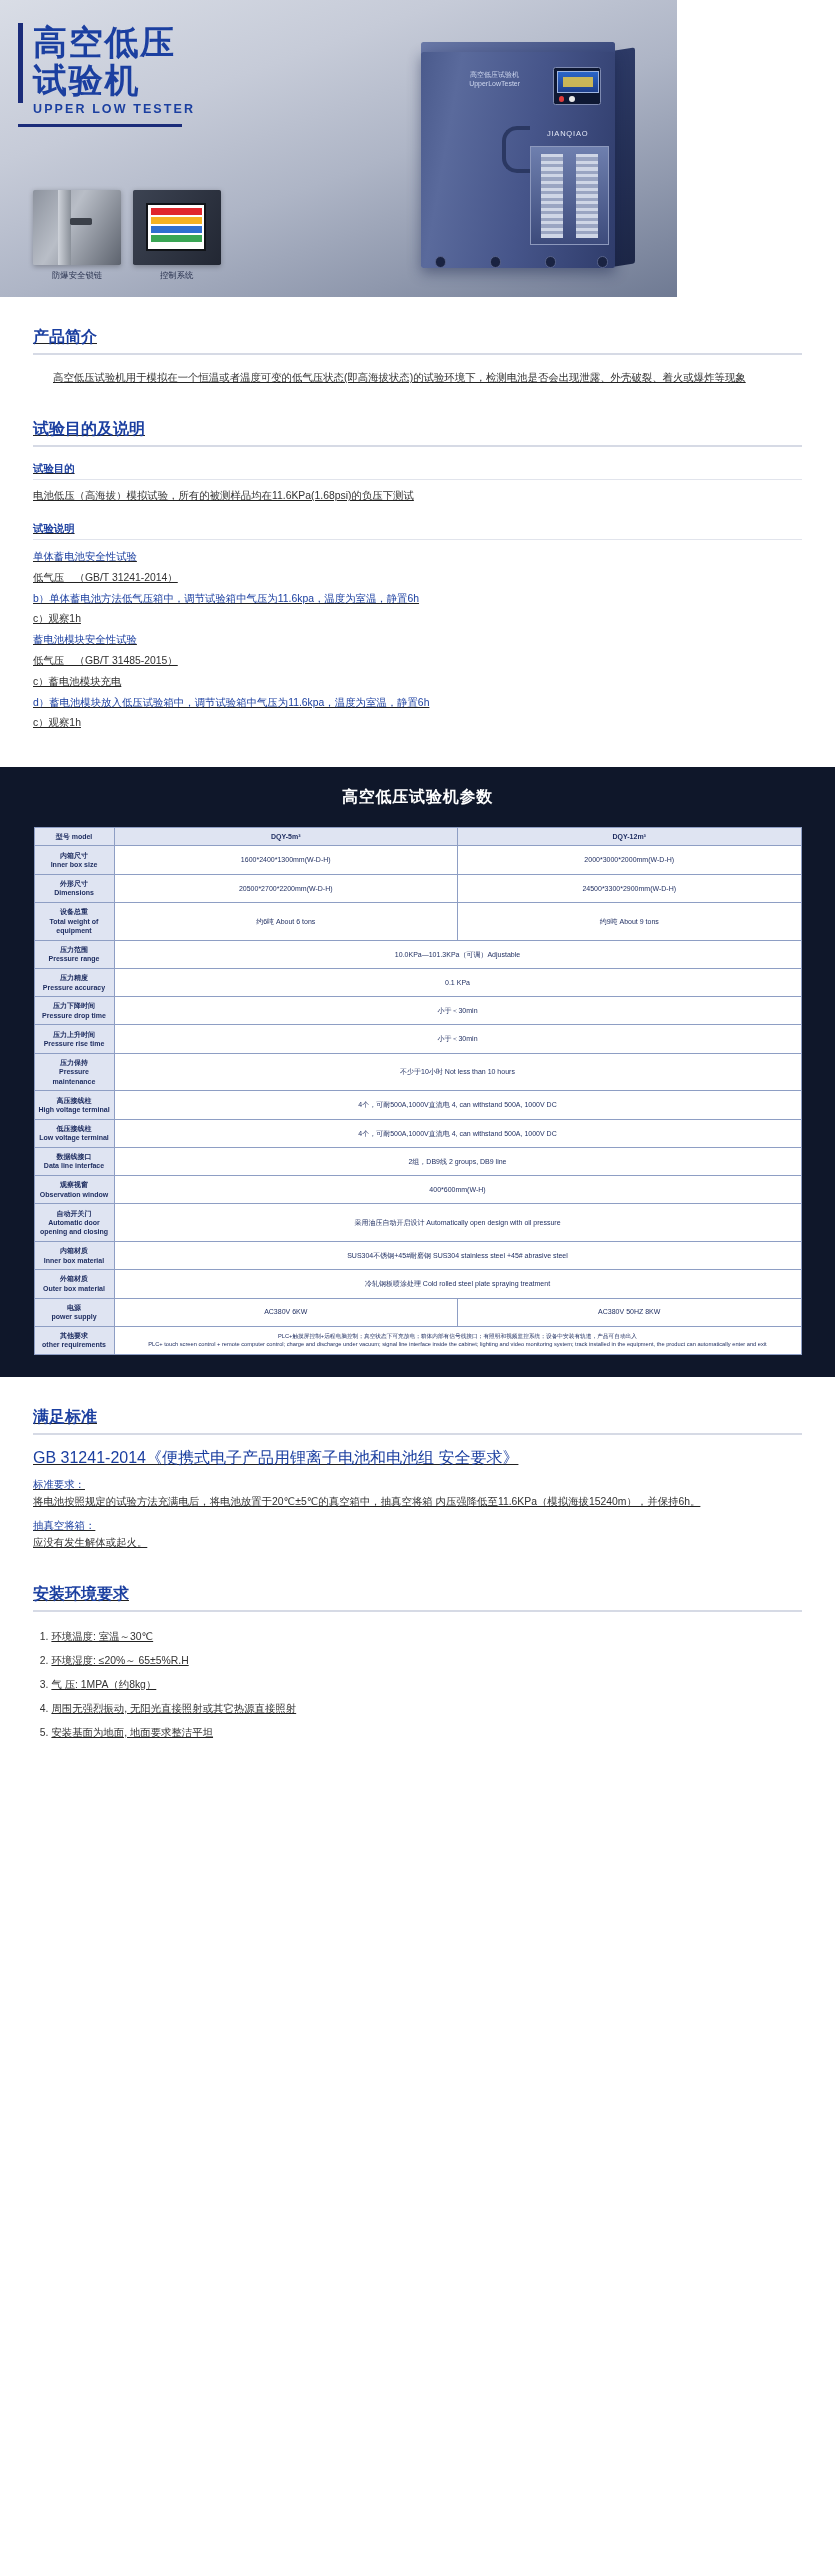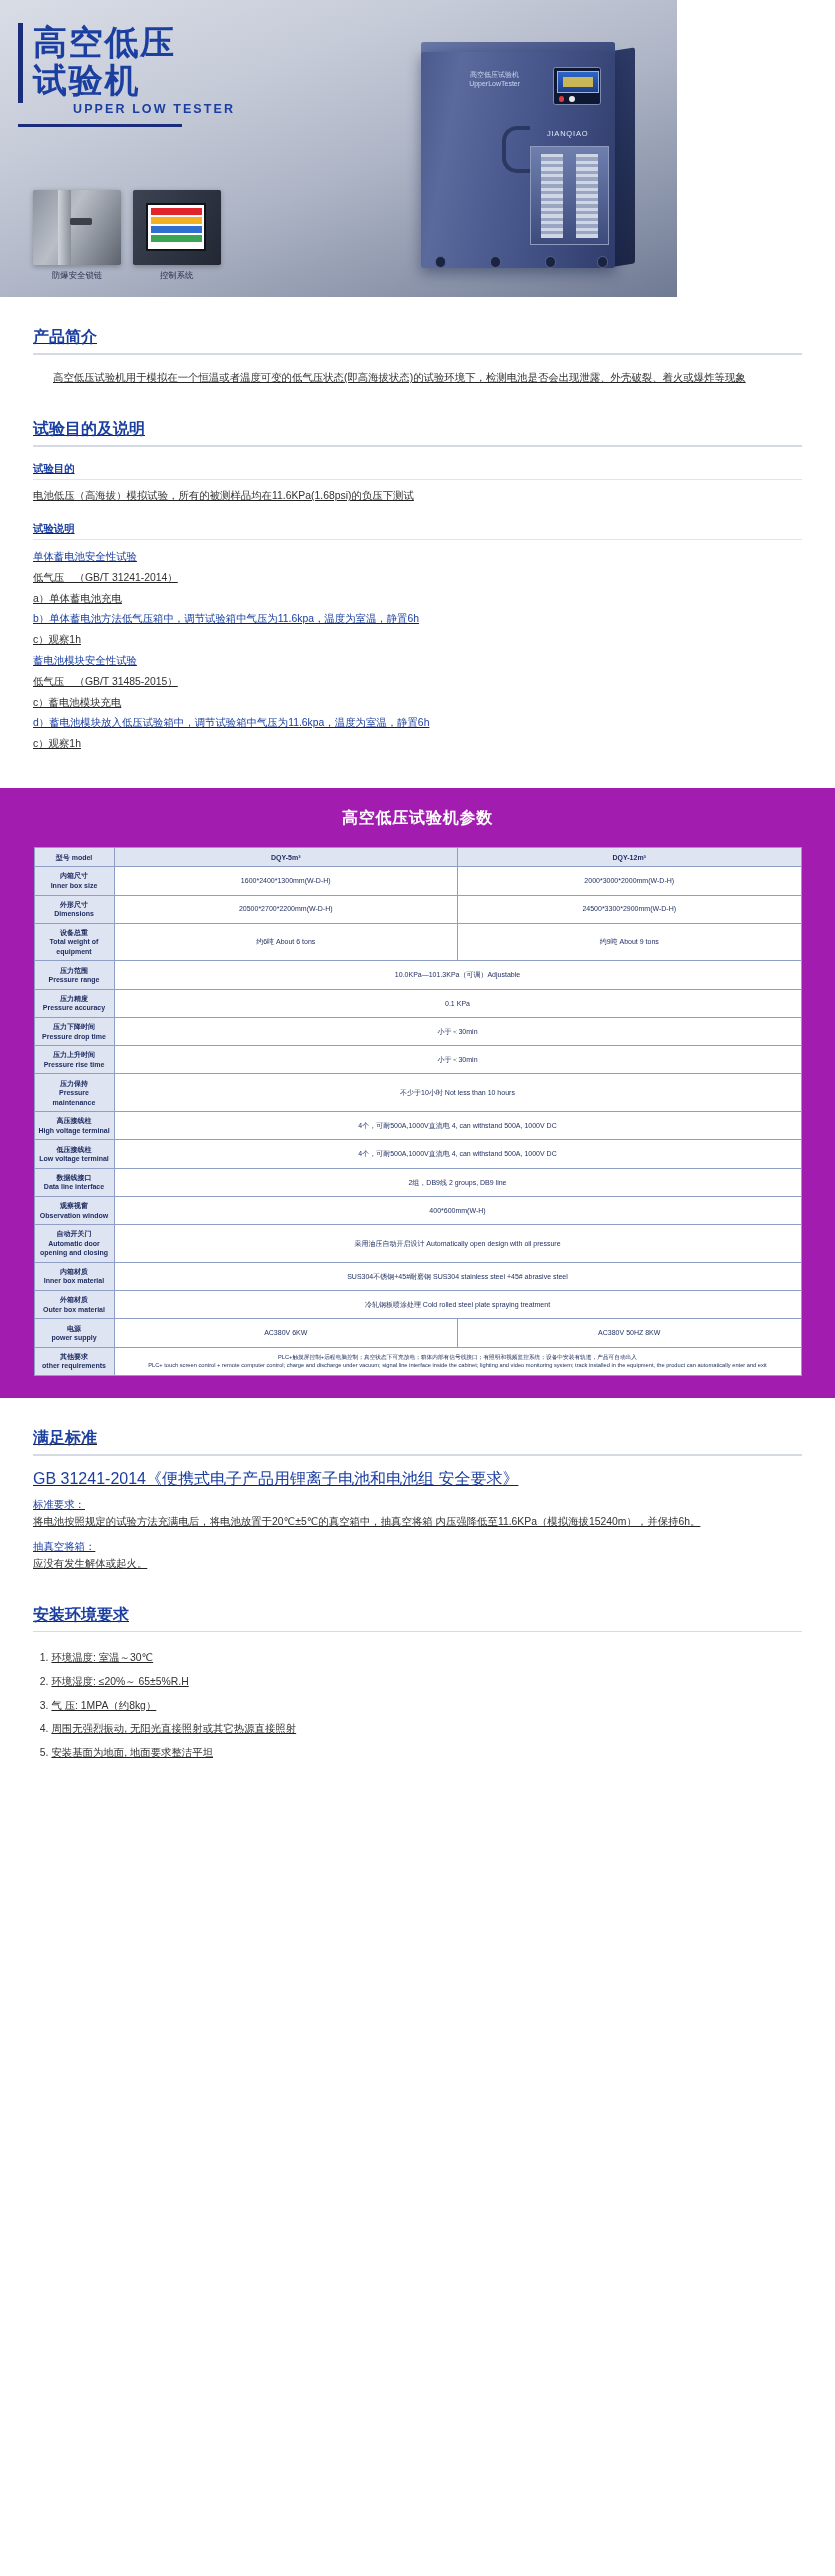--- a/index.html
+++ b/index.html
@@ -24,21 +24,21 @@
     background:#1b2c7a;
   }
   .hero-title {
     position:absolute; left:33px; top:23.4px;
     font-size:34px; font-weight:bold; color:#1b3fa0; letter-spacing:1.7px;
     line-height:1.12;
   }
   .hero-title span { display:block; }
   .hero-sub {
     position:absolute; left:33px; top:102px;
-    font-size:12.5px; color:#1b3fa0; letter-spacing:2.1px; font-weight:bold;margin-left:40px;
+    font-size:12.5px; color:#1b3fa0; letter-spacing:2.1px; font-weight:bold;
   }
   .hero-underline {
     position:absolute; left:18.4px; top:124px; width:164px; height:3.3px; background:#1b2c7a;
   }
   
   .machine-wrap { position:absolute; right:23.4px; top:27px; width:251px; height:251px; }
   .mach-body {
     position:absolute; left:18.4px; top:25px; width:194px; height:216px;
     background:linear-gradient(100deg,#4a5a8c 0%,#5a6a9c 18%,#46558a 55%,#2f3c6b 100%);
     border-radius:2.5px;
@@ -143,21 +143,21 @@
 
   .sub-head {
     font-size:10.4px; color:#1b3fa0; font-weight:bold; margin:15px 0 3.3px 0;
   }
   .sub-rule { height:0.8px; background:#e1e4ec; margin-bottom:6.7px; }
 
   .blue-line { font-size:10.4px; color:#1b3fa0; line-height:2.0; }
   .dark-line { font-size:10.4px; color:#333; line-height:2.0; }
 
   
-  .params-wrap { background:#a21caf; padding:0 0 22px 0; margin-top:33px; }
+  .params-wrap { background:#0f172a; padding:0 0 22px 0; margin-top:33px; }
   .params-title {
     text-align:center; color:#ffffff; font-size:16px; font-weight:bold;
     padding:20px 0 18.4px 0; letter-spacing:0.8px;
   }
   table.params {
     width:768px; margin:0 auto; border-collapse:collapse;
     background:#ffffff; font-size:7px; color:#1b2a5e;
   }
   table.params td {
     border:0.8px solid #8e9ec4; padding:4.2px 3.3px; text-align:center; vertical-align:middle;
@@ -243,21 +243,20 @@
 
   <div class="sub-head">试验目的</div>
   <div class="sub-rule"></div>
   <div class="para">电池低压（高海拔）模拟试验，所有的被测样品均在11.6KPa(1.68psi)的负压下测试</div>
 
   <div class="sub-head">试验说明</div>
   <div class="sub-rule"></div>
   <div id="purpose-list">
       <div class="blue-line">单体蓄电池安全性试验</div>
       <div class="dark-line">低气压　（GB/T 31241-2014）</div>
-      <div class="dark-line">a）单体蓄电池充电</div>
       <div class="blue-line">b）单体蓄电池方法低气压箱中，调节试验箱中气压为11.6kpa，温度为室温，静置6h</div>
       <div class="dark-line">c）观察1h</div>
       <div class="blue-line">蓄电池模块安全性试验</div>
       <div class="dark-line">低气压　（GB/T 31485-2015）</div>
       <div class="dark-line">c）蓄电池模块充电</div>
       <div class="blue-line">d）蓄电池模块放入低压试验箱中，调节试验箱中气压为11.6kpa，温度为室温，静置6h</div>
       <div class="dark-line">c）观察1h</div>
     </div>
 </div>
 

